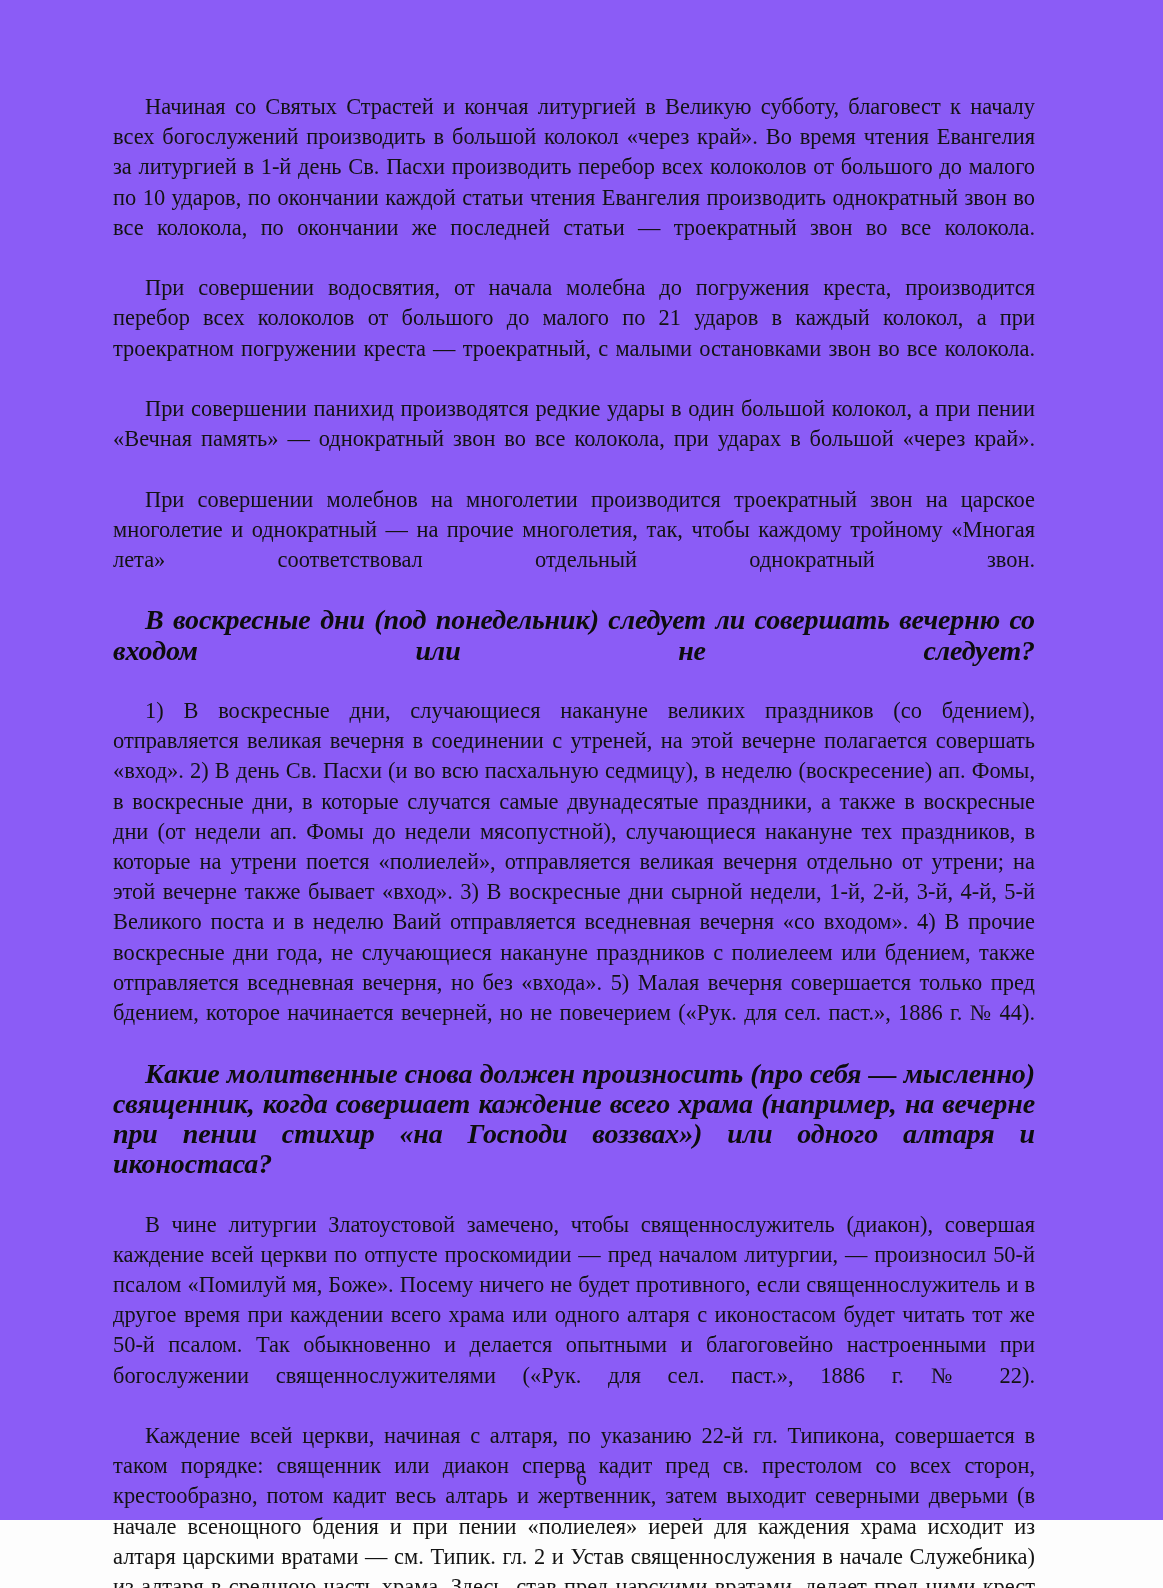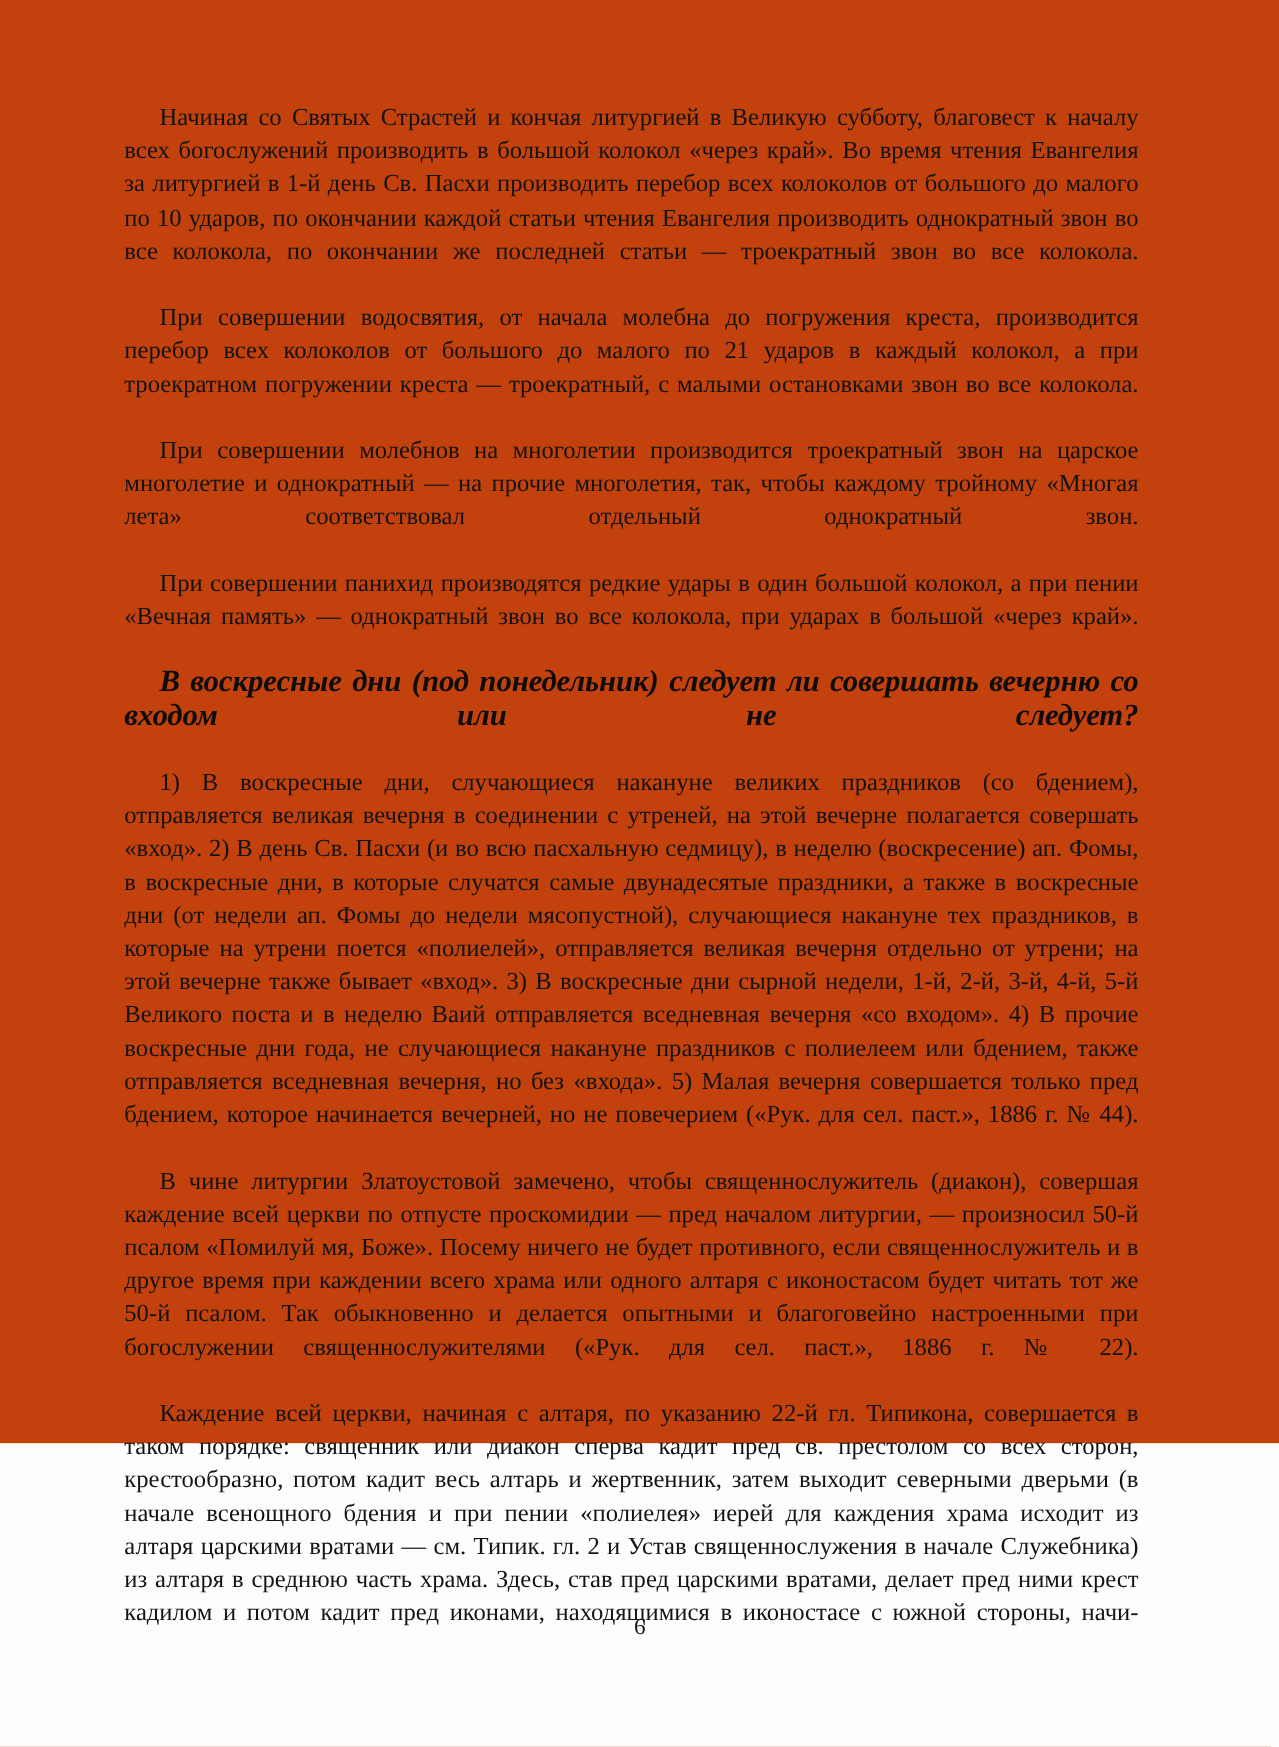--- a/index.html
+++ b/index.html
@@ -14,22 +14,22 @@
     font-family: "Liberation Serif", "DejaVu Serif", serif;
     color: #111111;
     overflow: hidden;
     position: relative;
   }
   .page {
     position: absolute;
     left: 0;
     top: 0;
     width: 1163px;
-    height: 1312px;
-    background: #c2410c;
+    height: 1520px;
+    background: #8b5cf6;
   }
   .text-column {
     position: absolute;
     left: 113px;
     top: 92px;
     width: 922px;
   }
   p.para {
     margin: 0;
     font-size: 22.4px;
@@ -74,28 +74,29 @@
 <body>
 
 <div class="page">
 
   <div class="text-column">
 
     <p class="para">Начиная со Святых Страстей и кончая литургией в Великую субботу, благовест к началу всех богослужений производить в большой колокол «через край». Во время чтения Евангелия за литургией в 1-й день Св. Пасхи производить перебор всех колоколов от большого до малого по 10 ударов, по окончании каждой статьи чтения Евангелия производить однократный звон во все колокола, по окончании же последней статьи — троекратный звон во все колокола.</p>
 
     <p class="para">При совершении водосвятия, от начала молебна до погружения креста, производится перебор всех колоколов от большого до малого по 21 ударов в каждый колокол, а при троекратном погружении креста — троекратный, с малыми остановками звон во все колокола.</p>
 
+    <p class="para">При совершении панихид производятся редкие удары в один большой колокол, а при пении «Вечная память» — однократный звон во все колокола, при ударах в большой «через край».</p>
+
     <p class="para">При совершении молебнов на многолетии производится троекратный звон на царское многолетие и однократный — на прочие многолетия, так, чтобы каждому тройному «Многая лета» соответствовал отдельный однократный звон.</p>
-
-    <p class="para">При совершении панихид производятся редкие удары в один большой колокол, а при пении «Вечная память» — однократный звон во все колокола, при ударах в большой «через край».</p>
 
     <p class="heading">В воскресные дни (под понедельник) следует ли совершать вечерню со входом или не следует?</p>
 
     <p class="para">1) В воскресные дни, случающиеся накануне великих праздников (со бдением), отправляется великая вечерня в соединении с утреней, на этой вечерне полагается совершать «вход». 2) В день Св. Пасхи (и во всю пасхальную седмицу), в неделю (воскресение) ап. Фомы, в воскресные дни, в которые случатся самые двунадесятые праздники, а также в воскресные дни (от недели ап. Фомы до недели мясопустной), случающиеся накануне тех праздников, в которые на утрени поется «полиелей», отправляется великая вечерня отдельно от утрени; на этой вечерне также бывает «вход». 3) В воскресные дни сырной недели, 1-й, 2-й, 3-й, 4-й, 5-й Великого поста и в неделю Ваий отправляется вседневная вечерня «со входом». 4) В прочие воскресные дни года, не случающиеся накануне праздников с полиелеем или бдением, также отправляется вседневная вечерня, но без «входа». 5) Малая вечерня совершается только пред бдением, которое начинается вечерней, но не повечерием («Рук. для сел. паст.», 1886 г. № 44).</p>
 
+    <p class="heading">Какие молитвенные снова должен произносить (про себя — мысленно) священник, когда совершает каждение всего храма (например, на вечерне при пении стихир «на Господи воззвах») или одного алтаря и иконостаса?</p>
 
     <p class="para">В чине литургии Златоустовой замечено, чтобы священнослужитель (диакон), совершая каждение всей церкви по отпусте проскомидии — пред началом литургии, — произносил 50-й псалом «Помилуй мя, Боже». Посему ничего не будет противного, если священнослужитель и в другое время при каждении всего храма или одного алтаря с иконостасом будет читать тот же 50-й псалом. Так обыкновенно и делается опытными и благоговейно настроенными при богослужении священнослужителями («Рук. для сел. паст.», 1886 г. № 22).</p>
 
 
     <p class="para">Каждение всей церкви, начиная с алтаря, по указанию 22-й гл. Типикона, совершается в таком порядке: священник или диакон сперва кадит пред св. престолом со всех сторон, крестообразно, потом кадит весь алтарь и жертвенник, затем выходит северными дверьми (в начале всенощного бдения и при пении «полиелея» иерей для каждения храма исходит из алтаря царскими вратами — см. Типик. гл. 2 и Устав священнослужения в начале Служебника) из алтаря в среднюю часть храма. Здесь, став пред царскими вратами, делает пред ними крест кадилом и потом кадит пред иконами, находящимися в иконостасе с южной стороны, начи-</p>
 
   </div>
 
   <div class="page-number">6</div>
 

